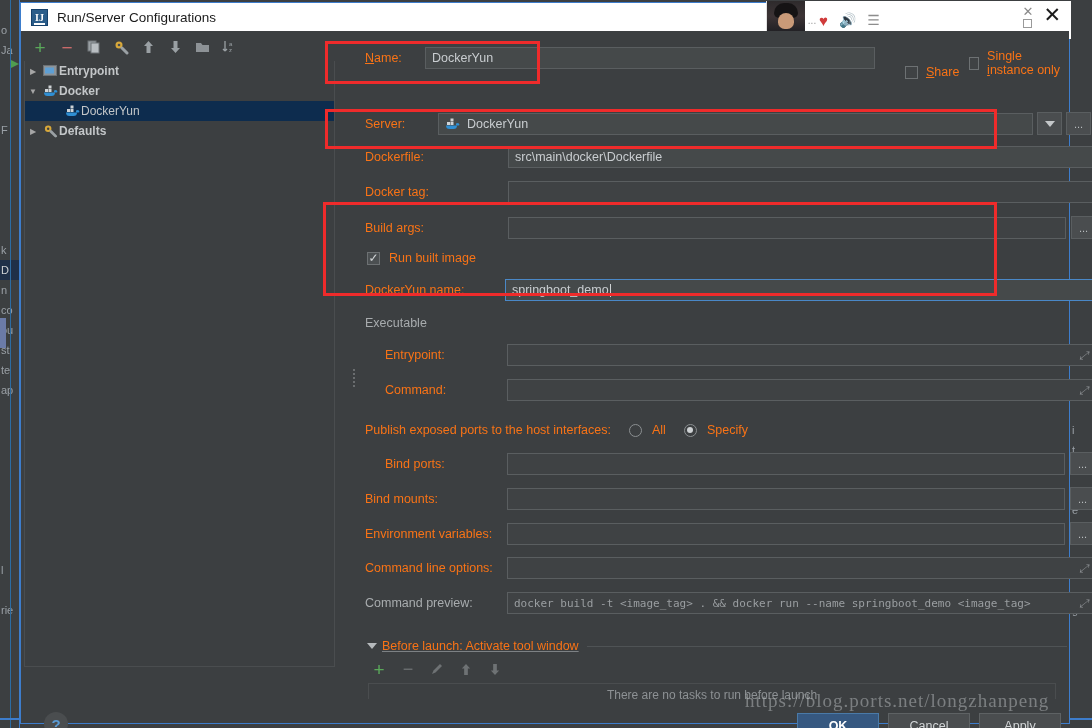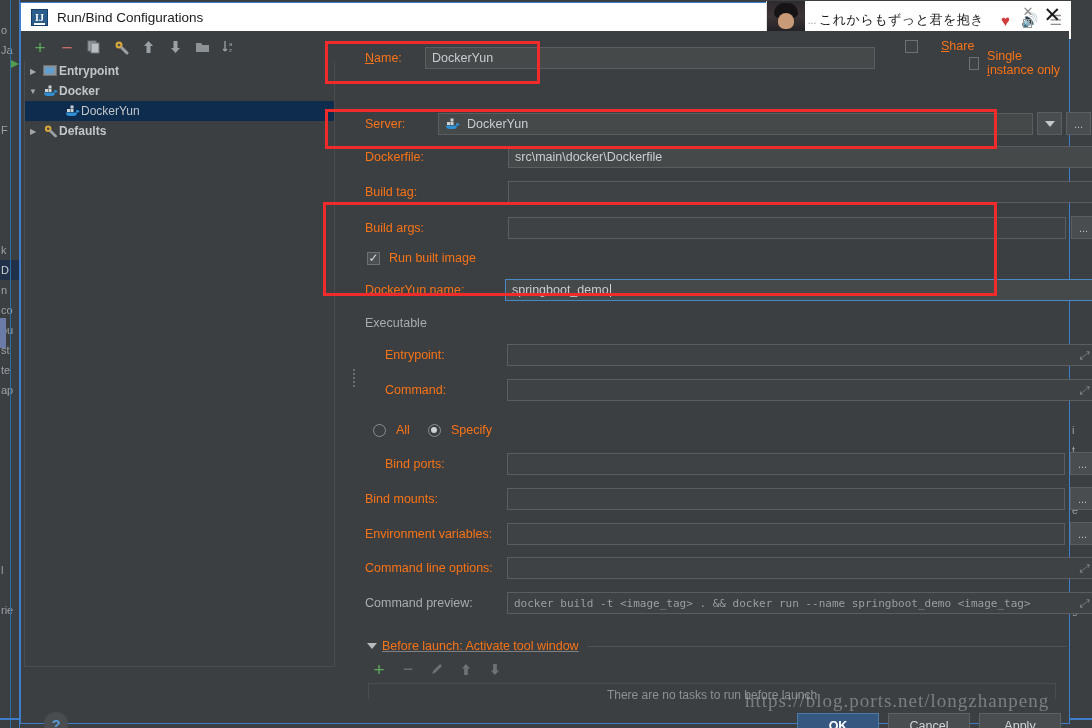--- a/index.html
+++ b/index.html
@@ -284,26 +284,25 @@
     </div>
   <div class="bg-right-rule"></div>
   <div class="bg-right-sel"></div>
   <div class="bg-right-green"></div>
   <div class="bg-bottom-rule"></div>
 
   <div class="win">
 
     <div class="titlebar">
       <div class="title-icon"><span>IJ</span></div>
-      <div class="title-text">Run/Bind Configurations</div>
+      <div class="title-text">Run/Server Configurations</div>
 
       <div class="music">
         <div class="music-thumb"></div>
         <div class="music-dots">...</div>
-        <div class="music-title">これからもずっと君を抱き</div>
         <div class="music-icons">
           <span class="ic-heart">♥</span>
           <span class="ic-speaker">🔊</span>
           <span class="ic-list">☰</span>
         </div>
       </div>
 
       <div class="win-ctrls">
         <div class="wc-small">
           <span class="wc-x">✕</span>
@@ -414,21 +413,21 @@
           <i></i>
         </div>
 
       <div class="form">
 
         <div class="row" style="left:8px; top:16px;">
           <span class="lbl" style="width:60px;"><u>N</u>ame:</span>
           <span class="inp" style="width:450px;">DockerYun</span>
         </div>
 
-        <div class="row" style="left:548px; top:8px; gap:23px;">
+        <div class="row" style="left:548px; top:34px; gap:8px;">
           <span class="cbox empty"></span>
           <span class="lbl"><u>S</u>hare</span>
         </div>
         <div class="row" style="left:612px; top:18px; gap:8px;">
           <span class="cbox empty"></span>
           <span class="lbl">Single <u>i</u>nstance only</span>
         </div>
 
         <div class="row" style="left:8px; top:81px;">
           <span class="lbl" style="width:73px;">Server:</span>
@@ -447,21 +446,21 @@
             </span>
           <span class="btn-small" style="margin-left:4px;">...</span>
         </div>
 
         <div class="row" style="left:8px; top:115px;">
           <span class="lbl" style="width:73px;">Dockerfile:</span>
           <span class="inp" style="width:595px; margin-left:70px;">src\main\docker\Dockerfile</span>
         </div>
 
         <div class="row" style="left:8px; top:150px;">
-          <span class="lbl" style="width:73px;">Build tag:</span>
+          <span class="lbl" style="width:73px;">Docker tag:</span>
           <span class="inp plainbg" style="width:588px; margin-left:70px;"></span>
         </div>
 
         <div class="row" style="left:8px; top:185px;">
           <span class="lbl" style="width:73px;">Build args:</span>
           <span class="inp plainbg" style="width:558px; margin-left:70px;"></span>
           <span class="btn-small" style="margin-left:5px;">...</span>
         </div>
 
         <div class="row" style="left:10px; top:220px; gap:9px;">
@@ -491,20 +490,21 @@
 
         <div class="row" style="left:28px; top:348px;">
           <span class="lbl" style="width:122px;">Command:</span>
           <span class="inp plainbg" style="width:588px;">
               <span></span>
               <i class="expand">⤢</i>
             </span>
         </div>
 
         <div class="row" style="left:8px; top:392px; gap:10px;">
+          <span class="lbl">Publish exposed ports to the host interfaces:</span>
           <span class="radio" style="margin-left:8px;"></span>
           <span class="lbl">All</span>
           <span class="radio on" style="margin-left:8px;"></span>
           <span class="lbl">Specify</span>
         </div>
 
         <div class="row" style="left:28px; top:421px;">
           <span class="lbl" style="width:122px;">Bind ports:</span>
           <span class="inp plainbg" style="width:558px;"></span>
           <span class="btn-small" style="margin-left:5px;">...</span>

